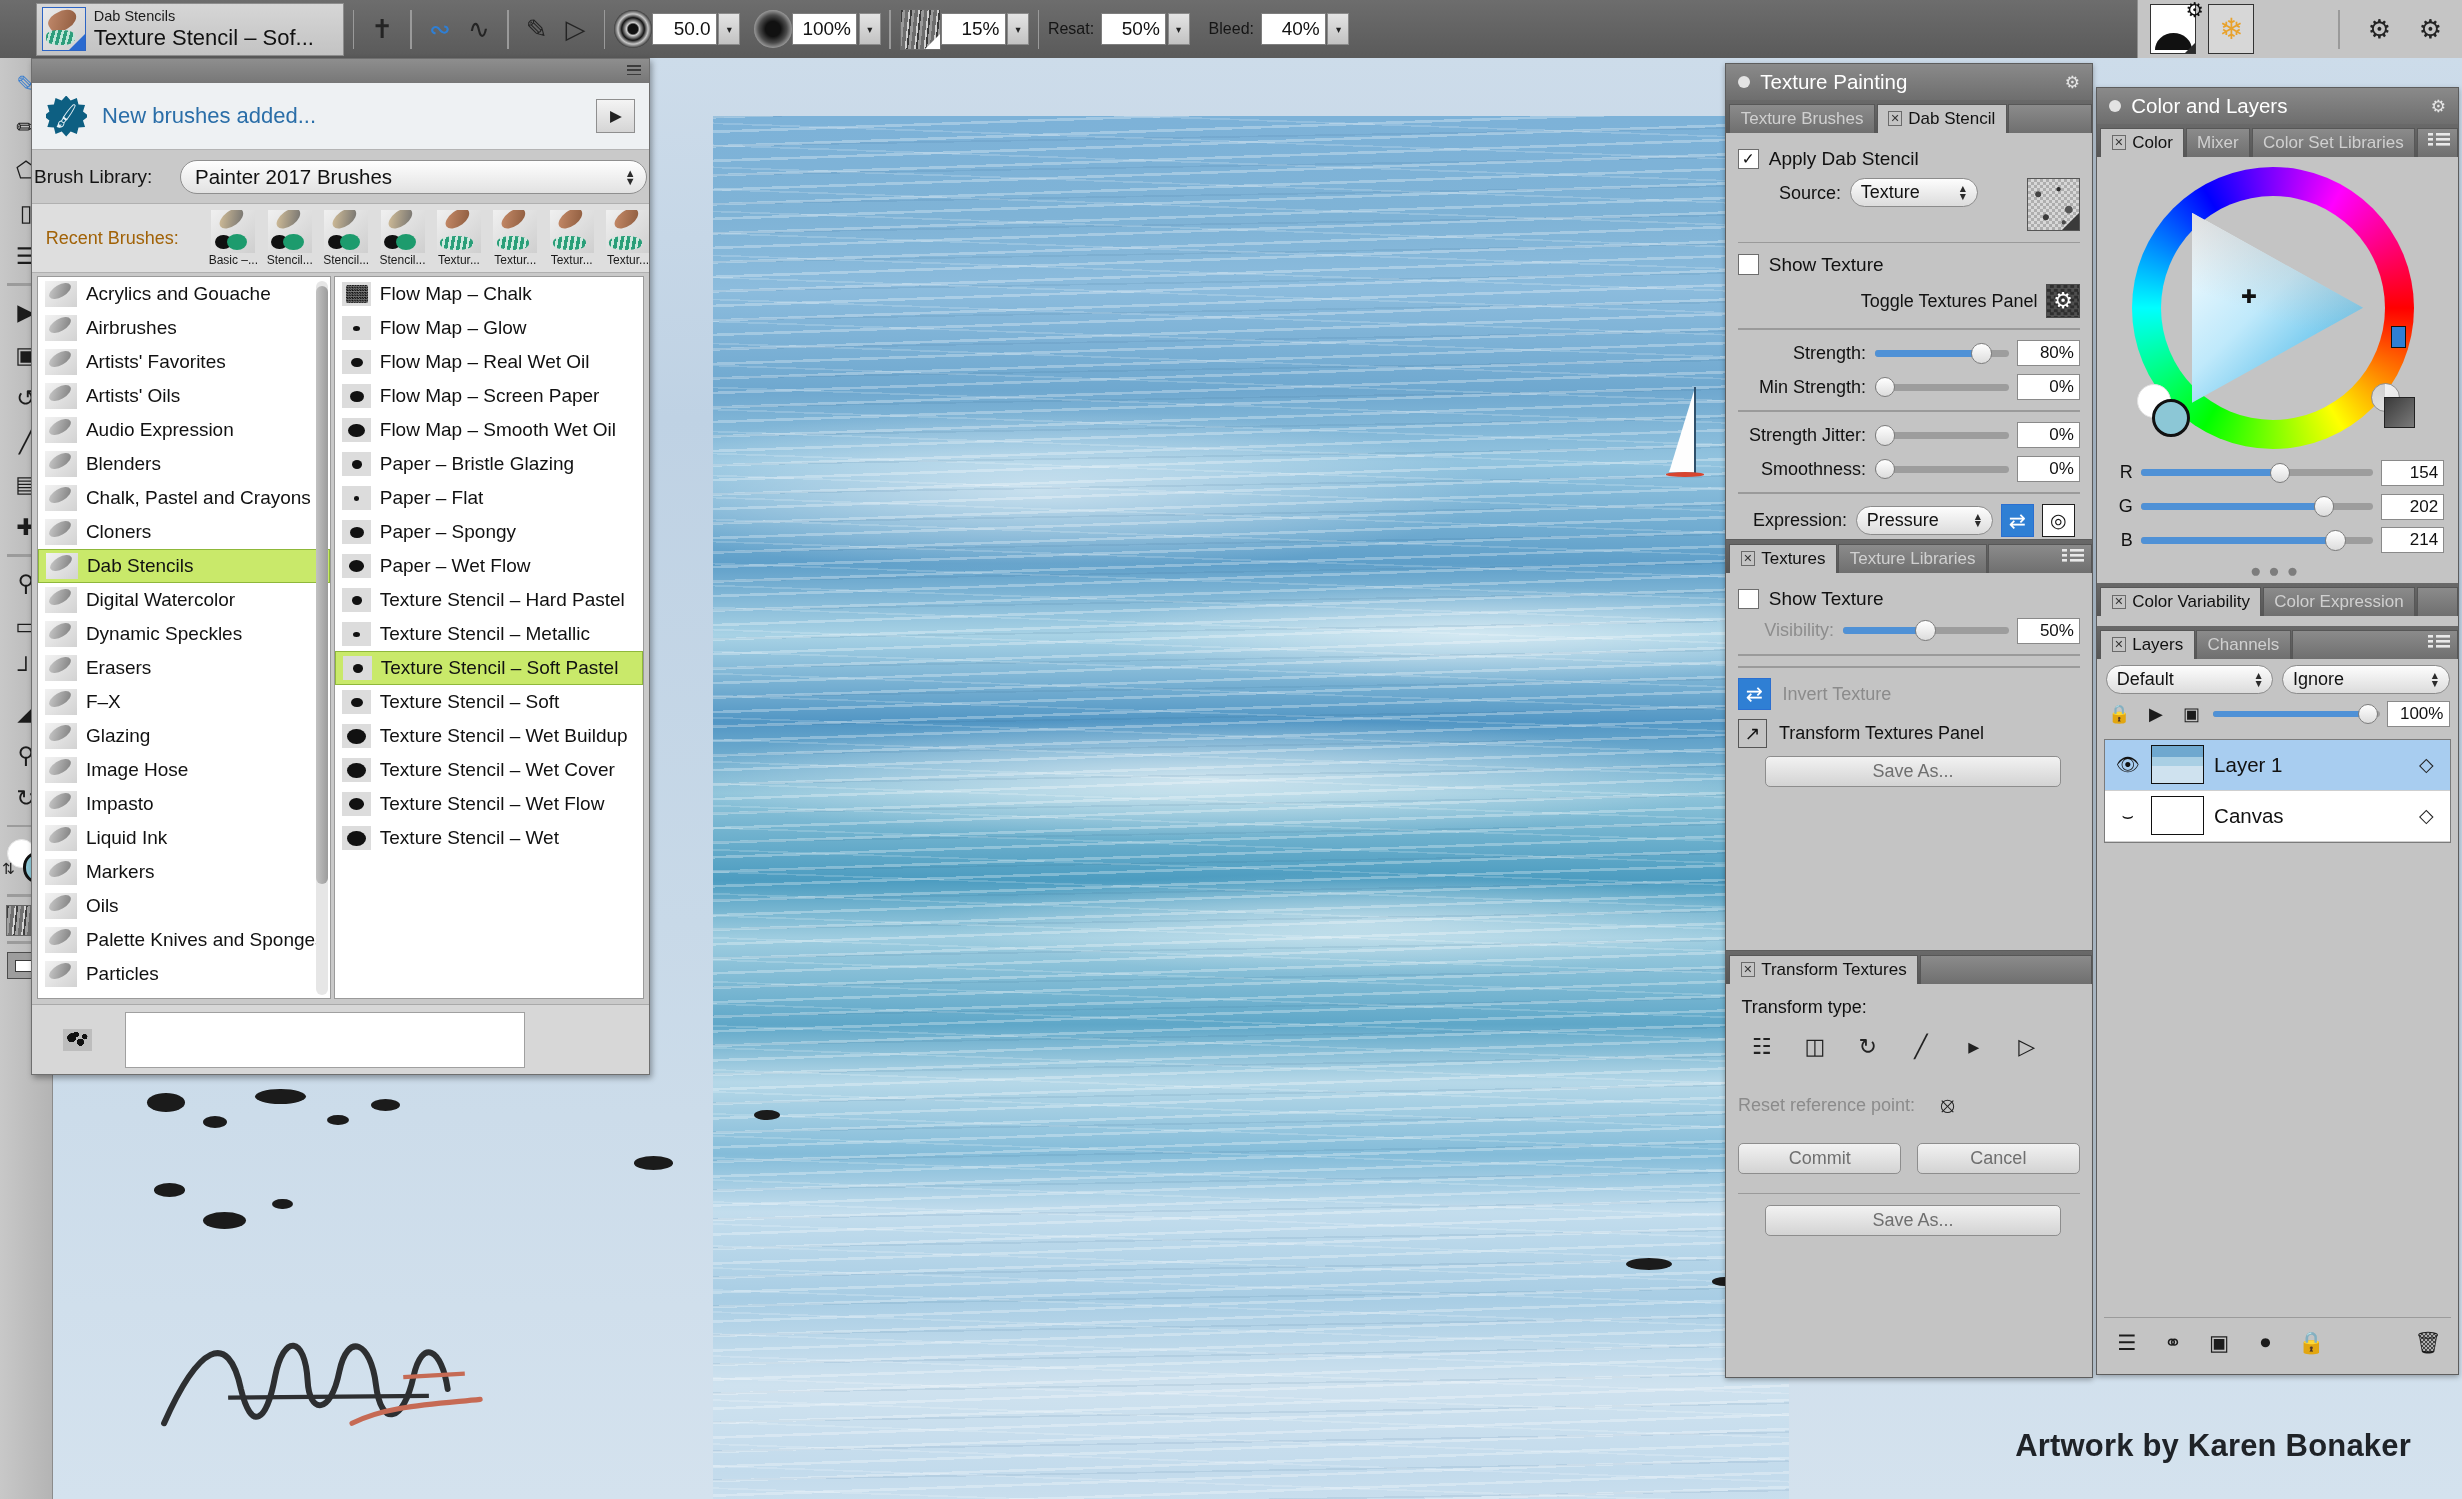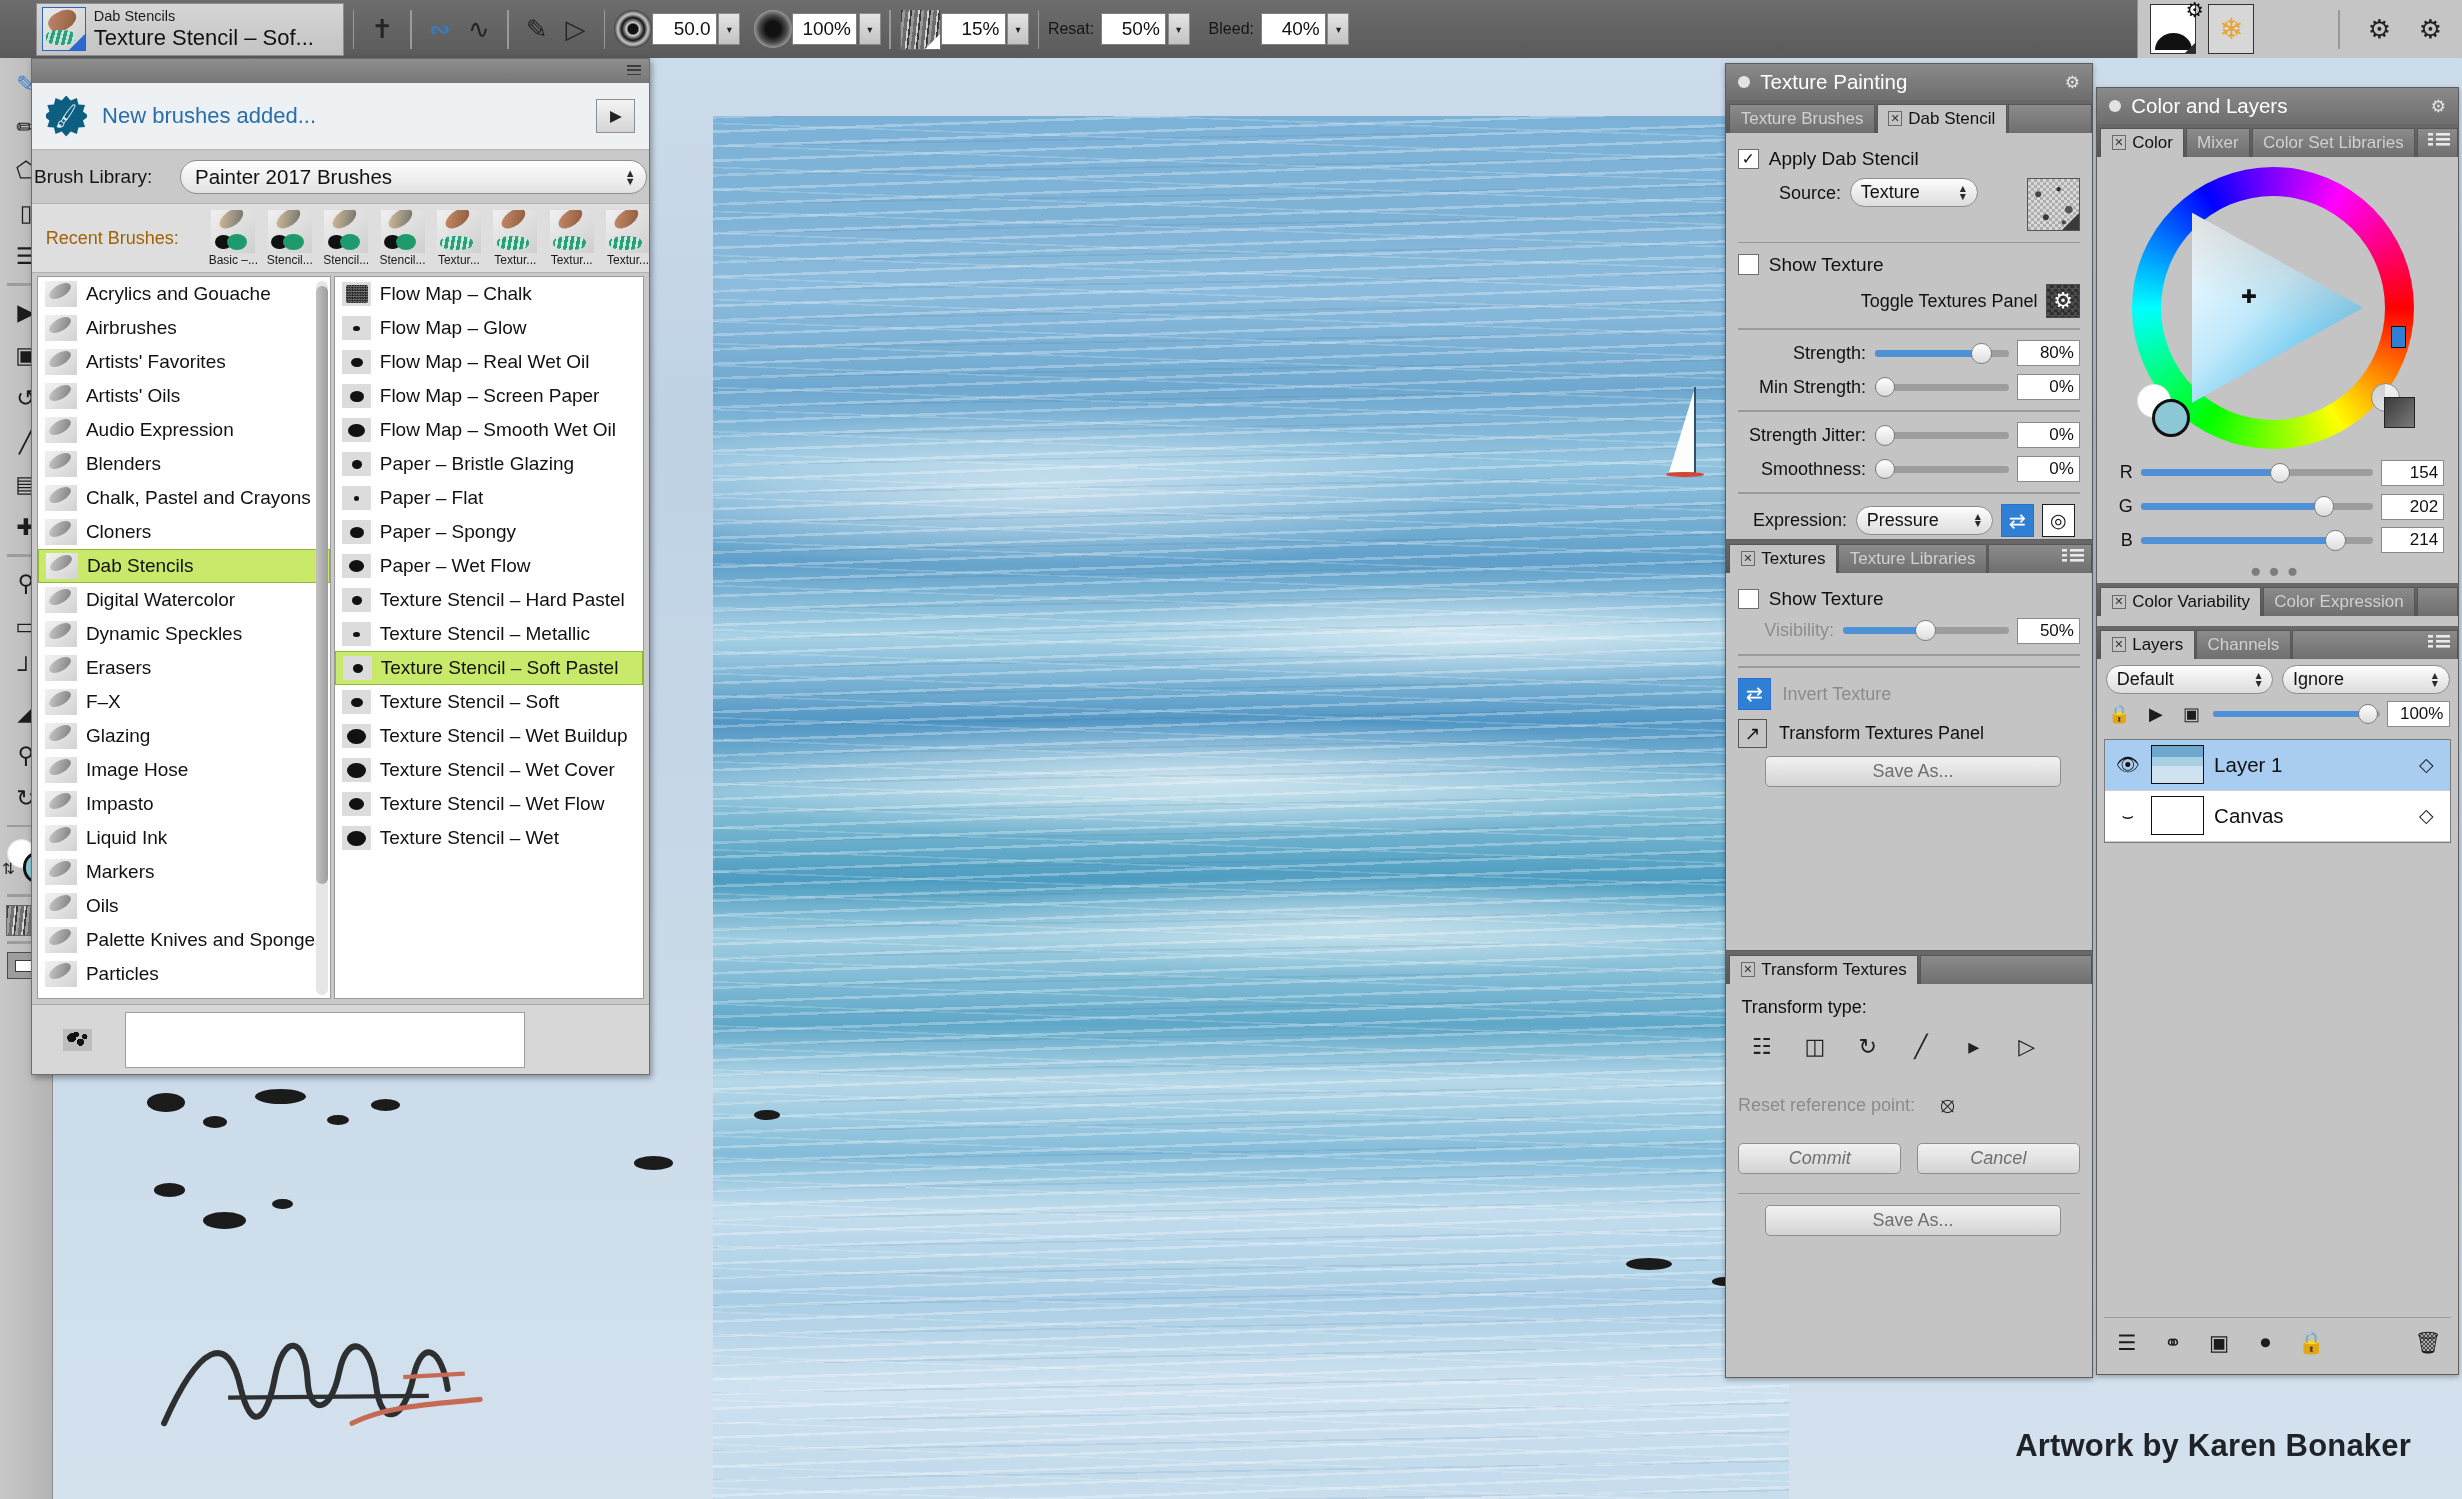--- a/index.html
+++ b/index.html
@@ -1158,21 +1158,21 @@
             <div class="xfbtn">◫</div>
             <div class="xfbtn">↻</div>
             <div class="xfbtn">╱</div>
             <div class="xfbtn">▸</div>
             <div class="xfbtn">▷</div>
           </div>
           <div class="row" style="margin-top:24px;gap:15.4px;">
             <div class="lab dim" style="text-align:left">Reset reference point:</div>
             <div class="xfbtn">⦻</div>
           </div>
-          <div style="display:flex;gap:15.4px;margin-top:20.5px;font-style:italic;">
+          <div style="display:flex;gap:15.4px;margin-top:20.5px;">
             <div class="btn" style="flex:1">
               <span>Commit</span>
             </div>
             <div class="btn" style="flex:1">
               <span>Cancel</span>
             </div>
           </div>
           <div class="hr" style="margin-top:19px;"></div>
           <div class="btn" style="margin:8.5px 19px 0 27px;">
             <span>Save As...</span>

